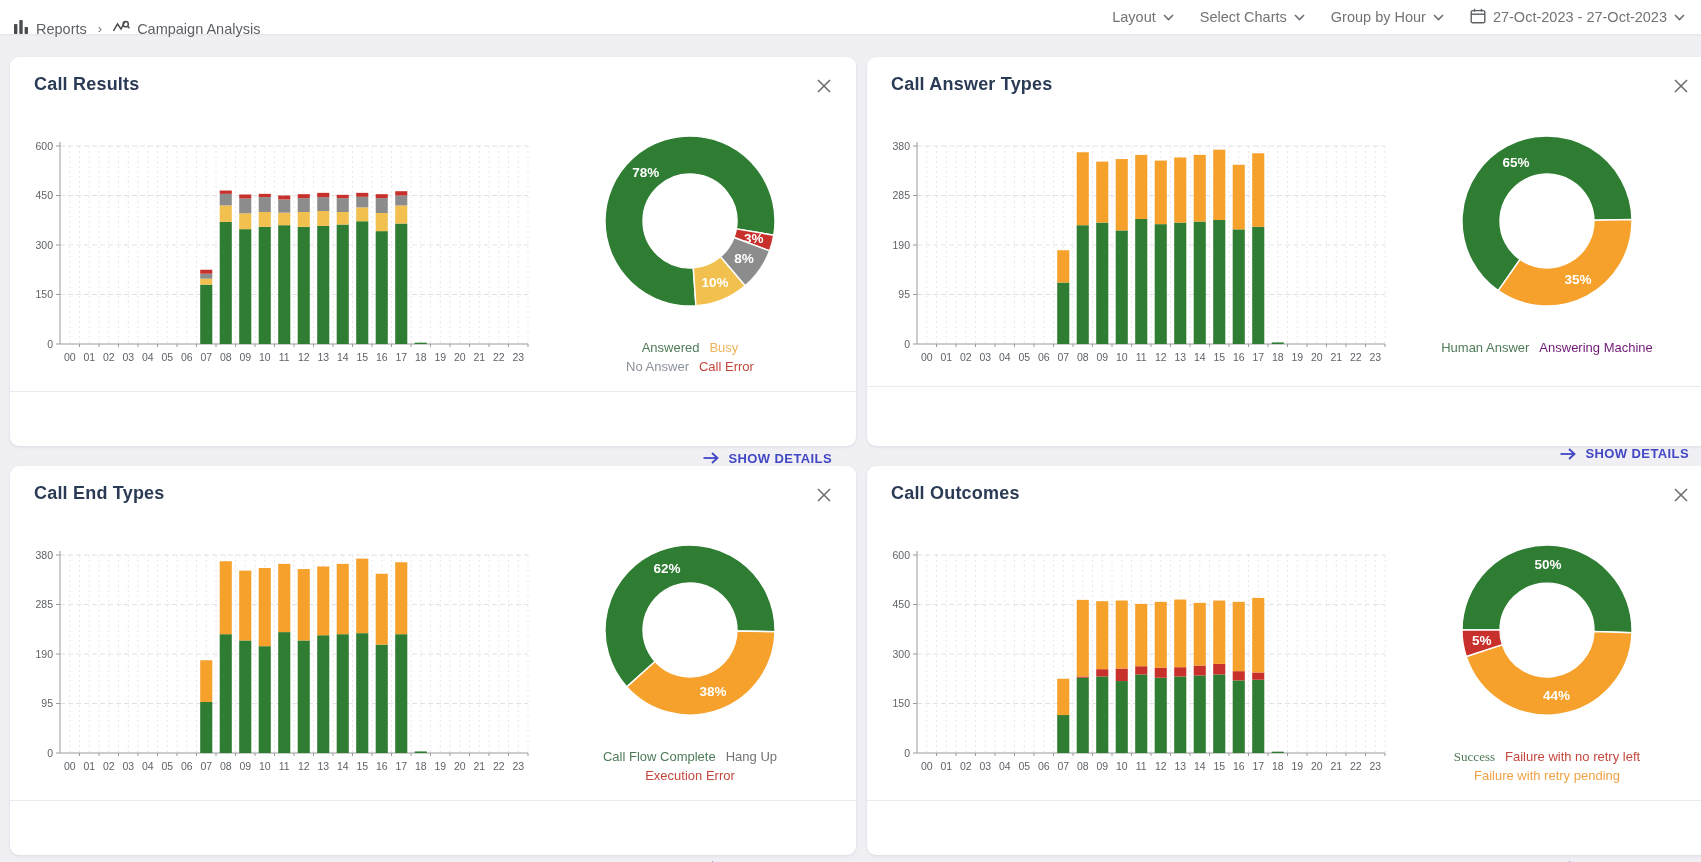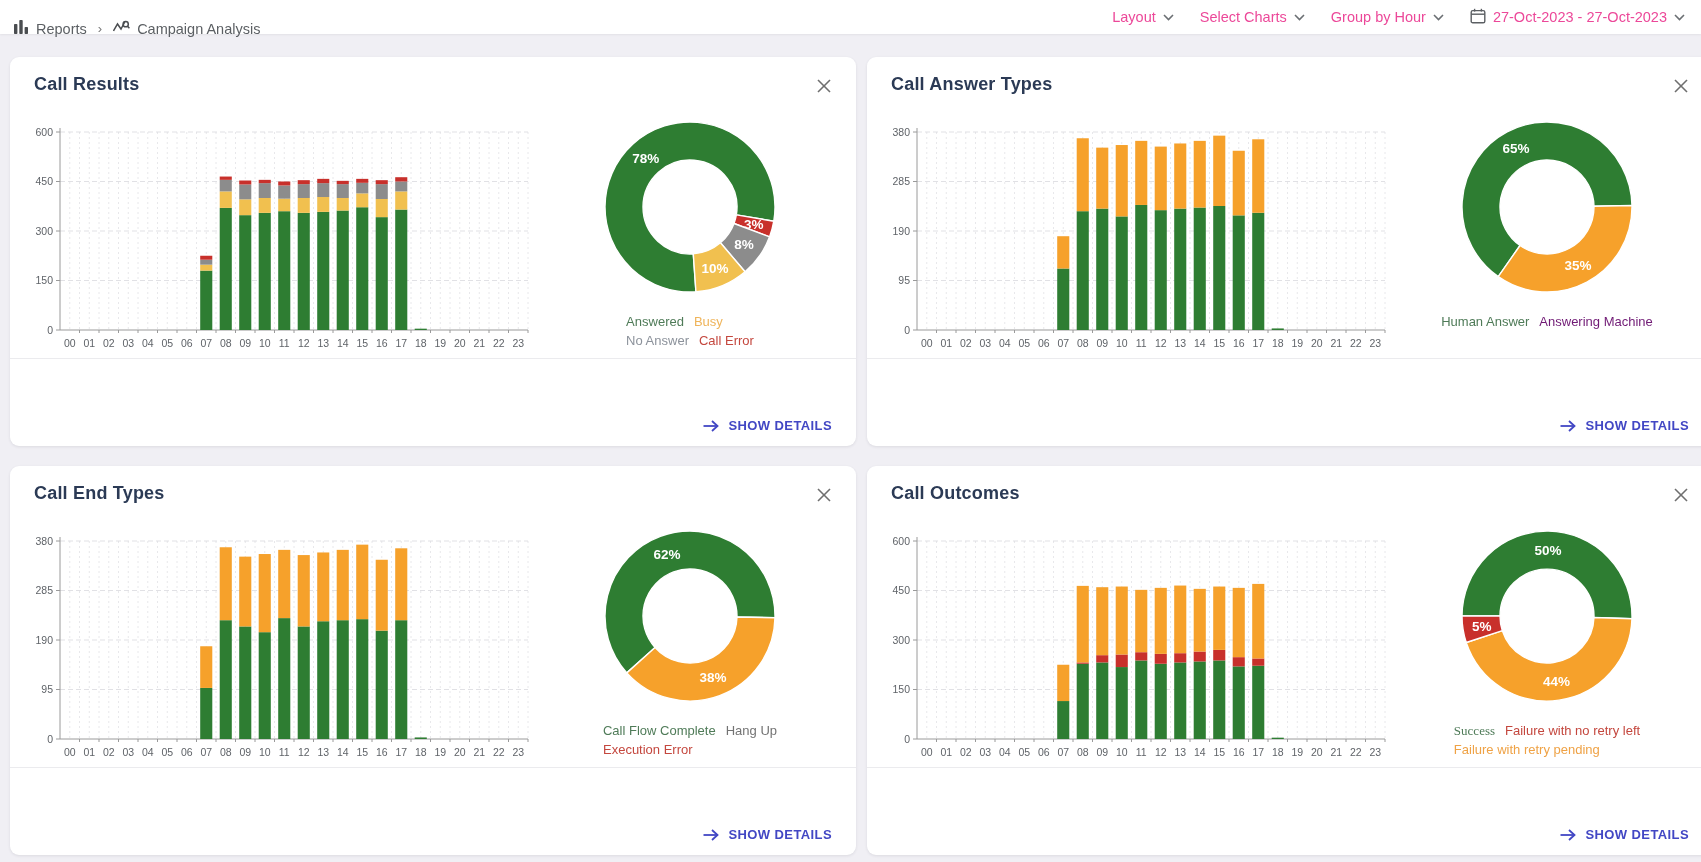--- a/index.html
+++ b/index.html
@@ -13,43 +13,43 @@
   
   .topbar {
     height:34px; background:#ffffff;
     display:flex; align-items:center; justify-content:space-between;
     padding:0 16px 0 14px;
     box-shadow:0 1px 2px rgba(0,0,0,.06);
   }
   .crumbs { display:flex; align-items:center; gap:9px; font-size:14.5px; color:#5b5f63;margin-top:23px; }
   .crumbs .sep { color:#777; font-size:13px; margin:0 2px; }
   .crumb { display:flex; align-items:center; gap:7px; cursor:pointer; }
-  .topctrl { display:flex; align-items:center; gap:26px; font-size:14.5px; color:#ec4899; }
+  .topctrl { display:flex; align-items:center; gap:26px; font-size:14.5px; color:#737373; }
   .ctrl { display:flex; align-items:center; gap:7px; cursor:pointer; }
   .chev { width:11px; height:7px; }
   .chev polyline { fill:none; stroke:#6b6f73; stroke-width:1.6; }
   
   .grid {
     display:grid; grid-template-columns:1fr 1fr;
     column-gap:11px; row-gap:20px;
     padding:23px 9px 10px 10px;
   }
   .card {
     background:#fff; border-radius:9px;
     box-shadow:0 1px 3px rgba(40,40,60,.10);
-    height:389px; display:flex; flex-direction:column;
+    height:389px; display:flex; flex-direction:column;gap:14px;
   }
   .card-head { display:flex; align-items:flex-start; justify-content:space-between; padding:17px 20px 0 24px; }
   .card-title { font-size:18px; font-weight:700; color:#2b3a55; letter-spacing:.2px; }
   .close-btn { background:none; border:none; cursor:pointer; padding:4px; line-height:0; }
   .close-btn svg { width:16px; height:16px; stroke:#6f6f6f; stroke-width:1.6; }
   .card-body { flex:1; display:flex; align-items:flex-start; padding:10px 12px 0 10px; }
   .barchart-wrap { flex:1 1 auto; padding-top:12px; }
   .donut-wrap { width:308px; display:flex; flex-direction:column; align-items:center; padding-top:6px; }
-  .donut-legend { margin-top:9px; text-align:left; font-size:13px; line-height:1.45; }
+  .donut-legend { margin-top:21px; text-align:center; font-size:13px; line-height:1.45; }
   .legend-line { white-space:nowrap; }
   .legend-item { margin:0 5px; }
   .card-foot {
     border-top:1px solid #ebebee;
     display:flex; justify-content:flex-end; align-items:center;
     padding:11px 24px 13px;
   }
   .details-link {
     display:flex; align-items:center; gap:10px;
     font-size:13px; font-weight:700; letter-spacing:.4px;

